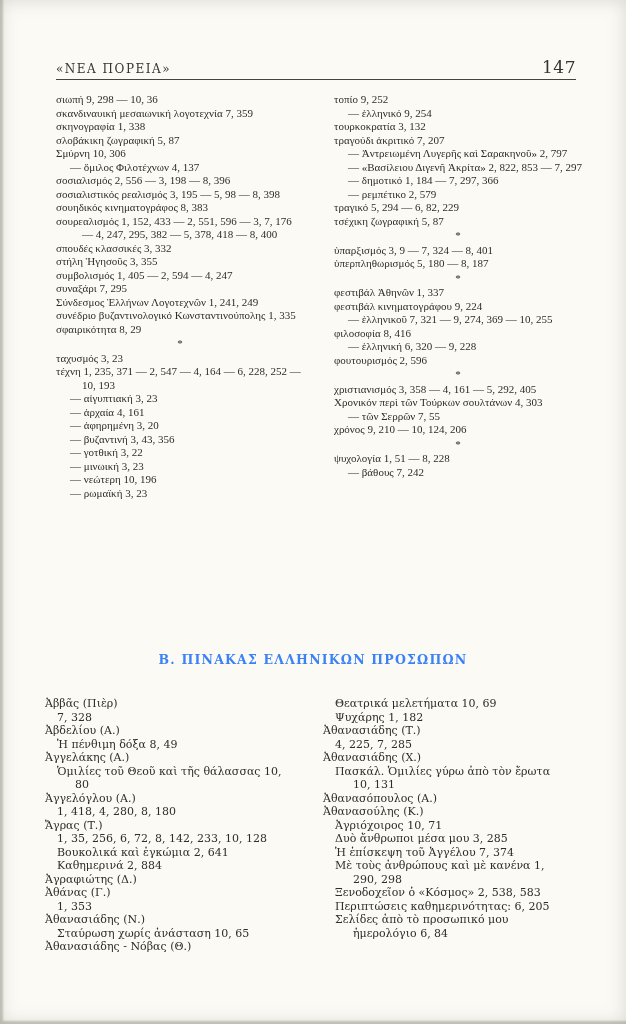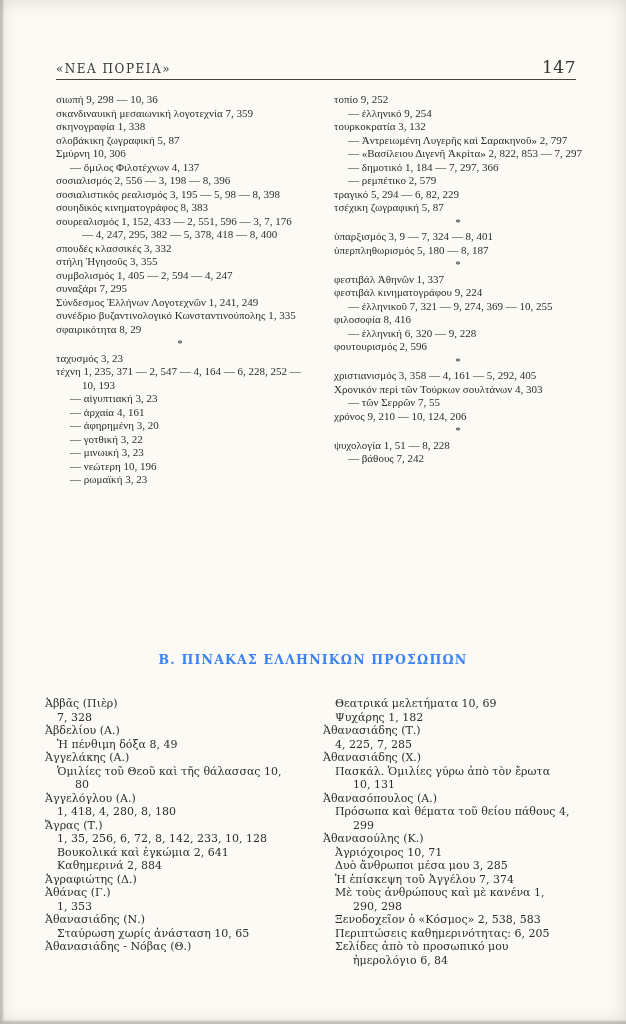--- a/index.html
+++ b/index.html
@@ -61,29 +61,31 @@
         <div class="entry k-main">συναξάρι 7, 295</div>
         <div class="entry k-main">Σύνδεσμος Ἑλλήνων Λογοτεχνῶν 1, 241, 249</div>
         <div class="entry k-main">συνέδριο βυζαντινολογικό Κωνσταντινούπολης 1, 335</div>
         <div class="entry k-main">σφαιρικότητα 8, 29</div>
         <div class="entry k-star">*</div>
         <div class="entry k-main">ταχυσμός 3, 23</div>
         <div class="entry k-main">τέχνη 1, 235, 371 — 2, 547 — 4, 164 — 6, 228, 252 — 10, 193</div>
         <div class="entry k-sub">— αἰγυπτιακή 3, 23</div>
         <div class="entry k-sub">— ἀρχαία 4, 161</div>
         <div class="entry k-sub">— ἀφηρημένη 3, 20</div>
+        <div class="entry k-sub">— βυζαντινή 3, 43, 356</div>
         <div class="entry k-sub">— γοτθική 3, 22</div>
         <div class="entry k-sub">— μινωική 3, 23</div>
         <div class="entry k-sub">— νεώτερη 10, 196</div>
         <div class="entry k-sub">— ρωμαϊκή 3, 23</div>
       </div>
     <div class="col">
         <div class="entry k-main">τοπίο 9, 252</div>
         <div class="entry k-sub">— ἑλληνικό 9, 254</div>
         <div class="entry k-main">τουρκοκρατία 3, 132</div>
+        <div class="entry k-main">τραγούδι ἀκριτικό 7, 207</div>
         <div class="entry k-sub">— Ἀντρειωμένη Λυγερῆς καὶ Σαρακηνοῦ» 2, 797</div>
         <div class="entry k-sub">— «Βασίλειου Διγενῆ Ἀκρίτα» 2, 822, 853 — 7, 297</div>
         <div class="entry k-sub">— δημοτικό 1, 184 — 7, 297, 366</div>
         <div class="entry k-sub">— ρεμπέτικο 2, 579</div>
         <div class="entry k-main">τραγικό 5, 294 — 6, 82, 229</div>
         <div class="entry k-main">τσέχικη ζωγραφική 5, 87</div>
         <div class="entry k-star">*</div>
         <div class="entry k-main">ὑπαρξισμός 3, 9 — 7, 324 — 8, 401</div>
         <div class="entry k-main">ὑπερπληθωρισμός 5, 180 — 8, 187</div>
         <div class="entry k-star">*</div>
@@ -128,21 +130,20 @@
         <div class="entry k-author">Ἀθανασιάδης - Νόβας (Θ.)</div>
       </div>
     <div class="col">
         <div class="entry k-work">Θεατρικά μελετήματα 10, 69</div>
         <div class="entry k-work">Ψυχάρης 1, 182</div>
         <div class="entry k-author">Ἀθανασιάδης (Τ.)</div>
         <div class="entry k-pages">4, 225, 7, 285</div>
         <div class="entry k-author">Ἀθανασιάδης (Χ.)</div>
         <div class="entry k-work">Πασκάλ. Ὁμιλίες γύρω ἀπὸ τὸν ἔρωτα 10, 131</div>
         <div class="entry k-author">Ἀθανασόπουλος (Α.)</div>
-        <div class="entry k-work">Πρόσωπα καὶ θέματα τοῦ θείου πάθους 4, 299</div>
         <div class="entry k-author">Ἀθανασούλης (Κ.)</div>
         <div class="entry k-work">Ἀγριόχοιρος 10, 71</div>
         <div class="entry k-work">Δυὸ ἄνθρωποι μέσα μου 3, 285</div>
         <div class="entry k-work">Ἡ ἐπίσκεψη τοῦ Ἀγγέλου 7, 374</div>
         <div class="entry k-work">Μὲ τοὺς ἀνθρώπους καὶ μὲ κανένα 1, 290, 298</div>
         <div class="entry k-work">Ξενοδοχεῖον ὁ «Κόσμος» 2, 538, 583</div>
         <div class="entry k-work">Περιπτώσεις καθημερινότητας: 6, 205</div>
         <div class="entry k-work">Σελίδες ἀπὸ τὸ προσωπικό μου ἡμερολόγιο 6, 84</div>
       </div>
   </div>

